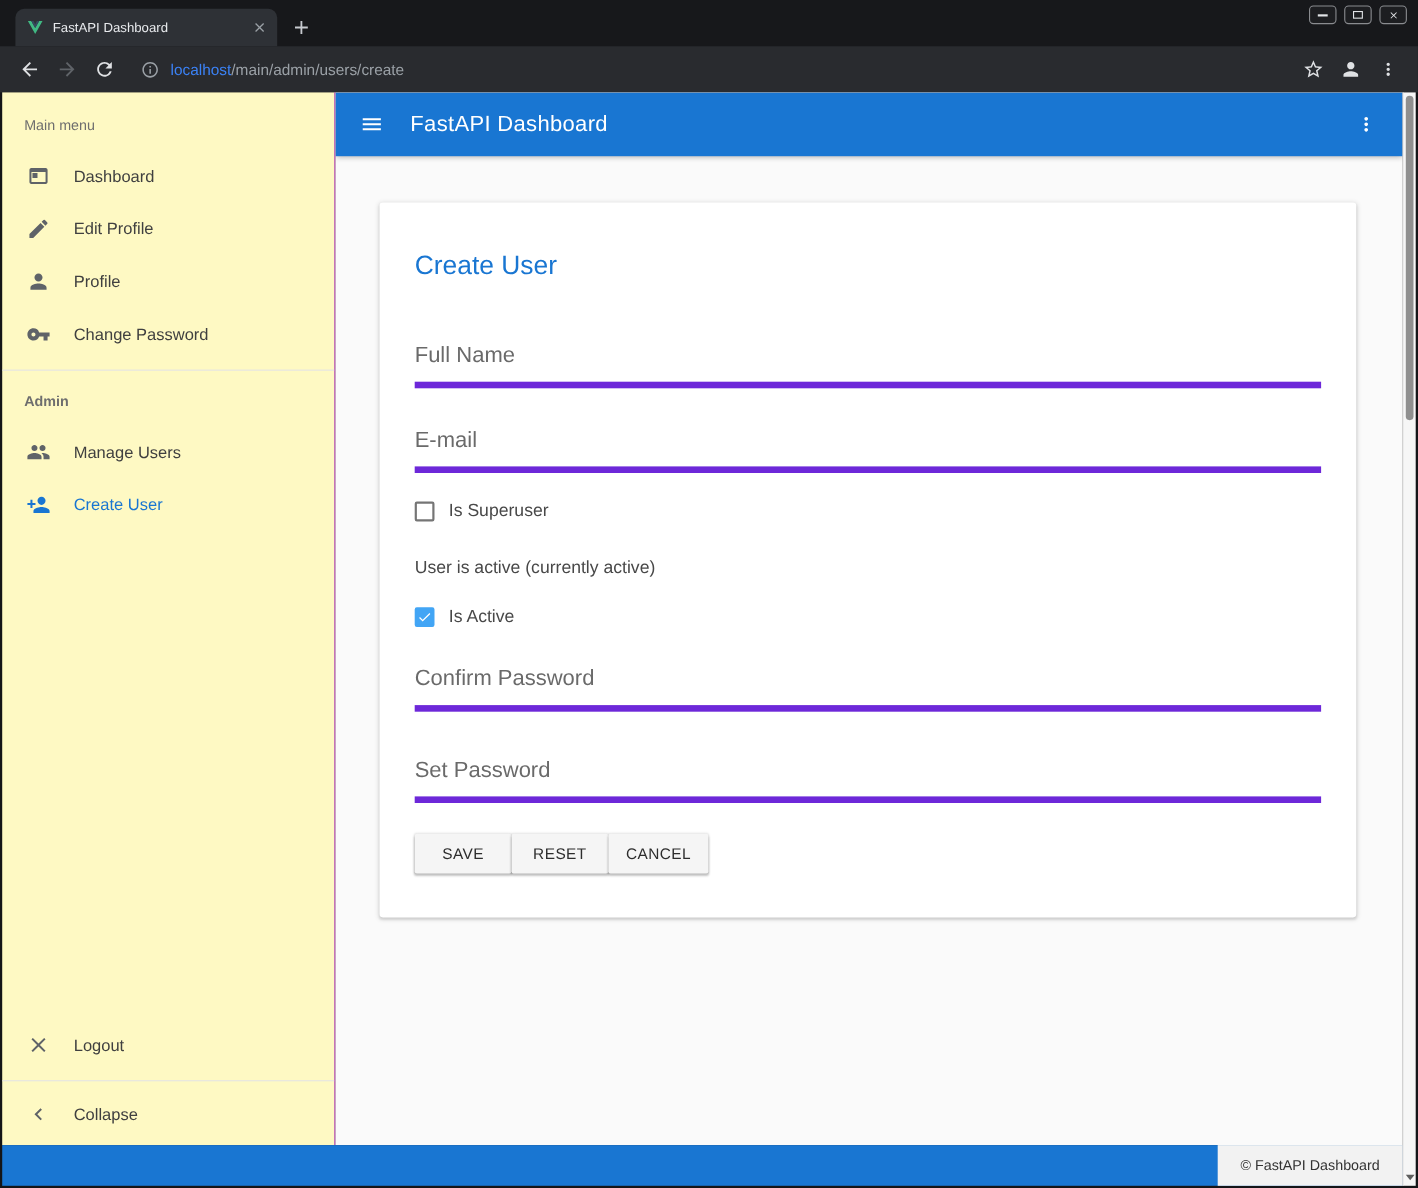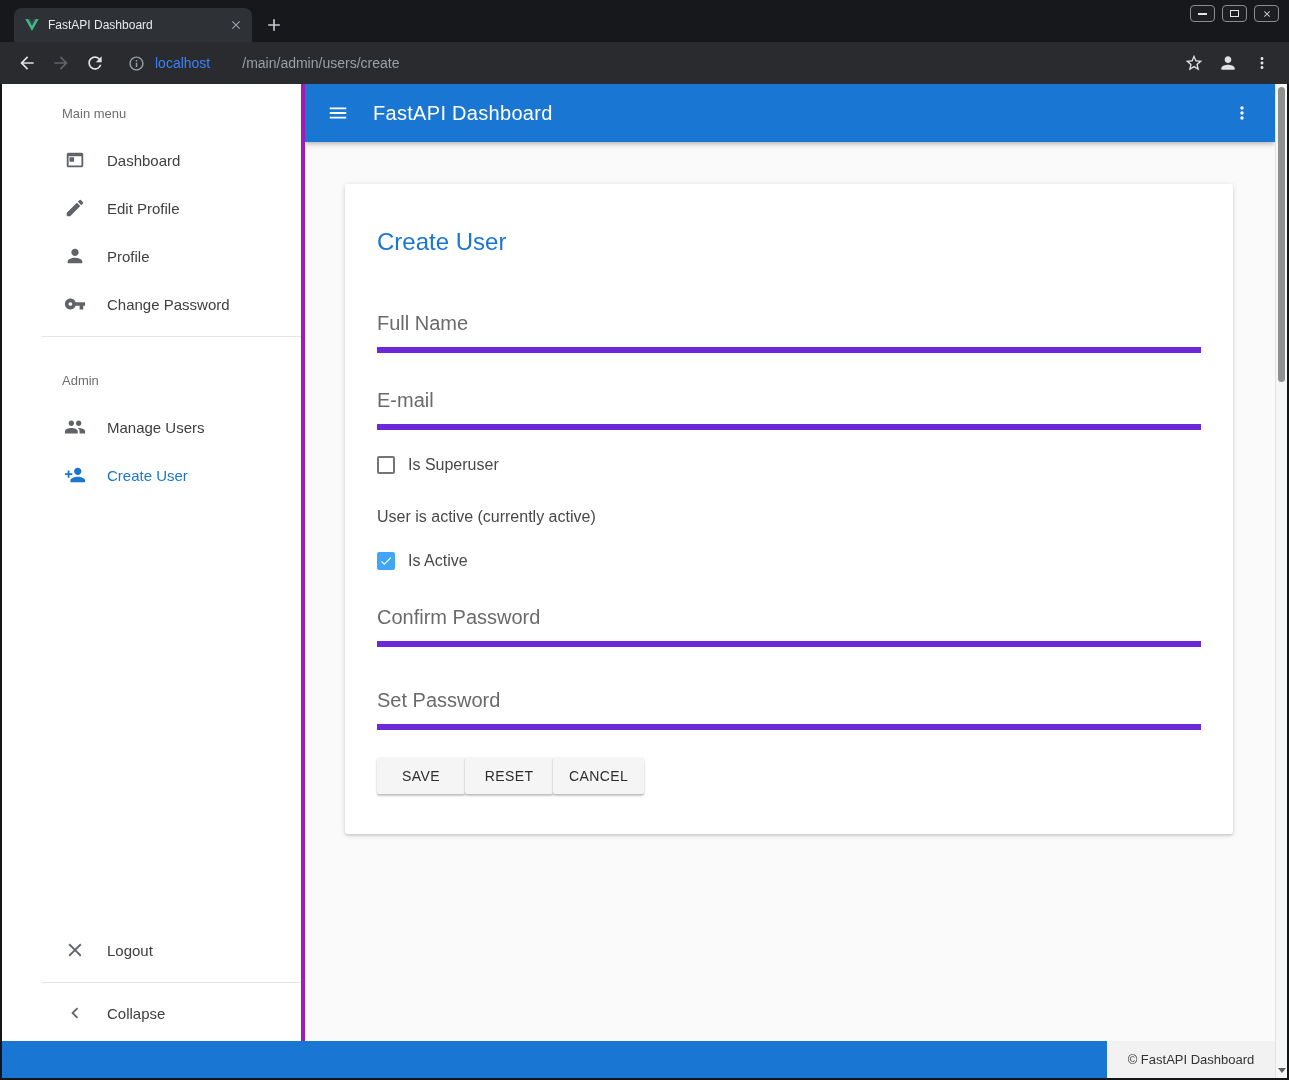--- a/index.html
+++ b/index.html
@@ -17,26 +17,26 @@
   .win-controls { position:absolute; top:5px; right:10px; display:flex; gap:7px; }
   .winbtn { width:25px; height:17px; border:1px solid #8a8c90; border-radius:4px; background:#1d1e21; display:flex; align-items:center; justify-content:center; cursor:pointer; }
   .glyph-min { width:9px; height:2px; background:#e2e4e7; display:block; }
   .glyph-max { width:9px; height:7px; border:1.5px solid #e2e4e7; display:block; }
 
   .toolbar { position:absolute; left:0; top:42px; width:100%; height:42px; background:#292b2f; display:flex; align-items:center; padding:0 10px; }
   .tb-btn { width:34px; height:34px; display:flex; align-items:center; justify-content:center; border-radius:50%; cursor:pointer; flex:none; }
   .urlbox { flex:1; display:flex; align-items:center; gap:10px; height:32px; margin:0 8px; padding:0 8px; cursor:text; }
   .url-text { font-size:14px; white-space:nowrap; }
   .url-host { color:#3b82f6; }
-  .url-path { color:#9aa0a6;padding-left:32px; }
-
-  
-  .sidebar { position:absolute; left:2px; top:84px; width:303px; bottom:39px; background:#ffffff; border-right:4px solid #a21caf; display:flex; flex-direction:column; overflow:hidden;padding-left:40px; }
+  .url-path { color:#9aa0a6; }
+
+  
+  .sidebar { position:absolute; left:2px; top:84px; width:303px; bottom:39px; background:#fef9c3; border-right:1px solid #a21caf; display:flex; flex-direction:column; overflow:hidden; }
   .section-label { margin:22px 0 15px 20px; font-size:13px; color:#6e6e6e; }
-  .section-label.admin { margin-top:28px; }
+  .section-label.admin { margin-top:12px;font-weight:bold; }
   .side-item { height:48px; display:flex; align-items:center; padding-left:22px; gap:21px; cursor:pointer; flex:none; }
   .side-item svg { width:22px; height:22px; fill:#5f6368; flex:none; }
   .side-label { font-size:15px; color:#404040; }
   .side-item.active svg { fill:#1976d2; }
   .side-item.active .side-label { color:#1976d2; }
   .divider { height:1px; background:#e4e4e4; margin:8px 0; flex:none; }
   .spacer { flex:1; }
   .side-item.short { height:44px; margin-bottom:6px; }
 
   .main { position:absolute; left:305px; top:84px; right:14px; bottom:39px; background:#fafafa; overflow:hidden; }

